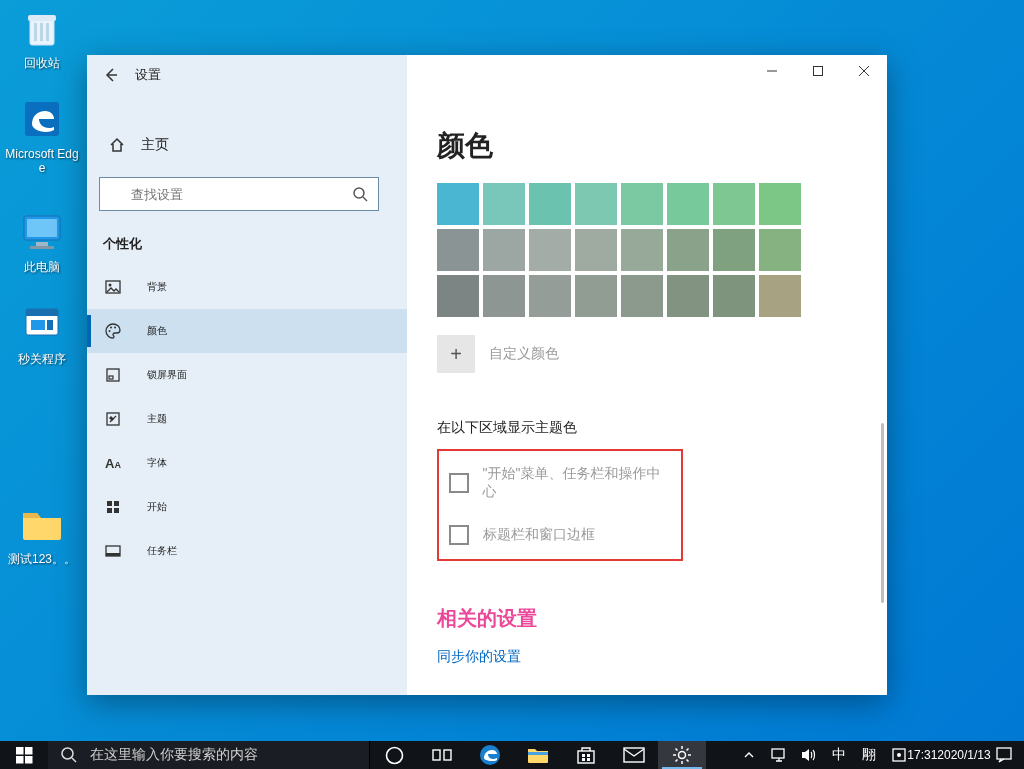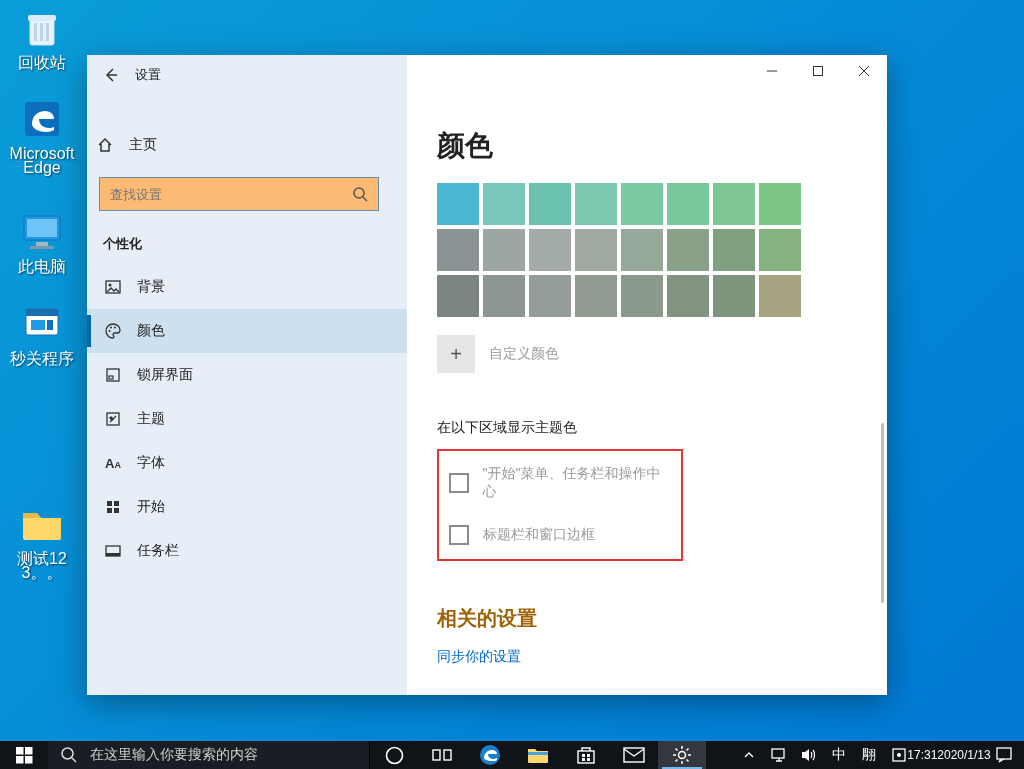--- a/index.html
+++ b/index.html
@@ -1,75 +1,75 @@
 <!DOCTYPE html>
 <html><head>
   <meta charset="utf-8">
   <style>
     * { margin: 0; padding: 0; box-sizing: border-box; font-family: "Microsoft YaHei", "Segoe UI", sans-serif; }
     html, body { width: 1024px; height: 769px; overflow: hidden; }
     .desktop { position: relative; width: 1024px; height: 769px; background: linear-gradient(135deg, #0a9dd8 0%, #0078d4 100%); }
 
-    .desktop-icon { position: absolute; width: 74px; text-align: center; color: #fff; font-size: 16px; cursor: pointer; }
+    .desktop-icon { position: absolute; width: 74px; text-align: center; color: #fff; font-size: 12px; cursor: pointer; }
     .desktop-icon .iconbox { width: 48px; height: 48px; margin: 0 auto 4px; display: flex; align-items: center; justify-content: center; }
     .desktop-icon .label { text-shadow: 1px 1px 2px rgba(0,0,0,.6); line-height: 14px; word-break: break-all; }
     .di-recycle { top: 4px; left: 5px; }
     .di-edge { top: 95px; left: 5px; }
     .di-pc { top: 208px; left: 5px; }
     .di-close { top: 300px; left: 5px; }
     .di-fix { top: 398px; left: 5px; }
     .di-folder { top: 500px; left: 5px; }
 
     .settings-window { position: absolute; left: 87px; top: 55px; width: 800px; height: 640px; background: #fff; box-shadow: 0 8px 30px rgba(0,0,0,.35); display: flex; }
 
     .left-pane { width: 320px; background: #e6eff7; display: flex; flex-direction: column; }
     .right-pane { flex: 1; background: #fff; position: relative; padding: 0 0 0 30px; }
 
     .titlebar { height: 40px; display: flex; align-items: center; }
     .tb-back { width: 48px; height: 40px; display: flex; align-items: center; justify-content: center; cursor: pointer; font-size: 14px; color: #333; }
     .tb-title { font-size: 13px; color: #222; }
     .window-controls { position: absolute; right: 0; top: 0; display: flex; }
     .wc-btn { width: 46px; height: 32px; display: flex; align-items: center; justify-content: center; cursor: pointer; color: #333; }
 
-    .home-row { display: flex; align-items: center; height: 40px; padding-left: 8px; margin-top: 30px; cursor: pointer; color: #222; }
+    .home-row { display: flex; align-items: center; height: 40px; padding-left: 20px; margin-top: 30px; cursor: pointer; color: #222; }
     .home-row .ico { width: 20px; display: flex; justify-content: center; }
     .home-row .txt { margin-left: 14px; font-size: 14px; }
 
     .search-wrap { padding: 12px 16px 14px 12px; }
-    .search-box { position: relative; width: 280px; height: 34px; border: 1px solid #6a8ba6; background: #fdba74; display: flex; align-items: center; }
+    .search-box { position: relative; width: 280px; height: 34px; border: 1px solid #6a8ba6; background: #ffffff; display: flex; align-items: center; padding-left: 21px; }
     .search-box input { flex: 1; border: none; background: transparent; outline: none; padding: 0 30px 0 10px; font-size: 13px; color: #666; }
     .search-box .search-ico { position: absolute; right: 10px; top: 8px; color: #555; }
 
     .section-label { padding: 10px 16px 8px 16px; font-size: 13px; font-weight: 600; color: #222; }
 
     .nav { padding-top: 4px; }
     .nav-item { display: flex; align-items: center; height: 44px; padding-left: 16px; cursor: pointer; color: #222; position: relative; }
     .nav-item .ico { width: 20px; display: flex; justify-content: center; color: #333; }
-    .nav-item .txt { margin-left: 14px; font-size: 14px; }
+    .nav-item .txt { margin-left: 24px; font-size: 10px; }
     .nav-item.selected { background: #cde0ef; }
     .nav-item.selected::before { content: ""; position: absolute; left: 0; top: 6px; bottom: 6px; width: 4px; background: #0066b4; }
 
     .content-title { font-size: 28px; font-weight: 600; color: #222; padding-top: 72px; padding-bottom: 18px; }
 
     .swatch-grid { display: flex; flex-direction: column; gap: 4px; }
     .swatch-row { display: flex; gap: 4px; }
     .swatch { width: 42px; height: 42px; cursor: pointer; }
 
     .custom-row { display: flex; align-items: center; margin-top: 18px; gap: 14px; }
     .custom-btn { width: 38px; height: 38px; background: #e6e6e6; display: flex; align-items: center; justify-content: center; color: #555; font-size: 20px; cursor: pointer; }
     .custom-lbl { font-size: 14px; color: #9a9a9a; }
 
     .subhead { font-size: 14px; color: #222; margin-top: 46px; }
 
     .highlight-box { border: 2px solid #e53935; margin-top: 12px; width: 246px; padding: 14px 12px 14px 10px; display: flex; flex-direction: column; gap: 24px; }
     .chk-row { display: flex; align-items: center; gap: 14px; }
     .chk { width: 20px; height: 20px; border: 2px solid #8a8a8a; cursor: pointer; }
     .chk-lbl { font-size: 14px; color: #9a9a9a; }
 
-    .related-head { font-size: 20px; font-weight: 600; color: #a16207; margin-top: 44px; }
+    .related-head { font-size: 20px; font-weight: 600; color: #ec4899; margin-top: 44px; }
     .link { font-size: 14px; color: #0067c0; margin-top: 16px; cursor: pointer; display: inline-block; }
 
     .scroll-thumb { position: absolute; right: 3px; top: 368px; width: 3px; height: 180px; background: #bfbfbf; border-radius: 2px; }
 
     .taskbar { position: absolute; left: 0; right: 0; bottom: 0; height: 28px; background: #101318; display: flex; align-items: stretch; color: #fff; }
     .tb-start { width: 48px; display: flex; align-items: center; justify-content: center; cursor: pointer; }
     .tb-search { flex: 0 0 322px; background: #1a1d23; display: flex; align-items: center; padding-left: 12px; gap: 12px; cursor: text; border-right: 1px solid #000; }
     .tb-search .sico { color: #ddd; }
     .tb-search .stxt { font-size: 14px; color: #cfcfcf; }
     .tb-icons { display: flex; align-items: stretch; }

